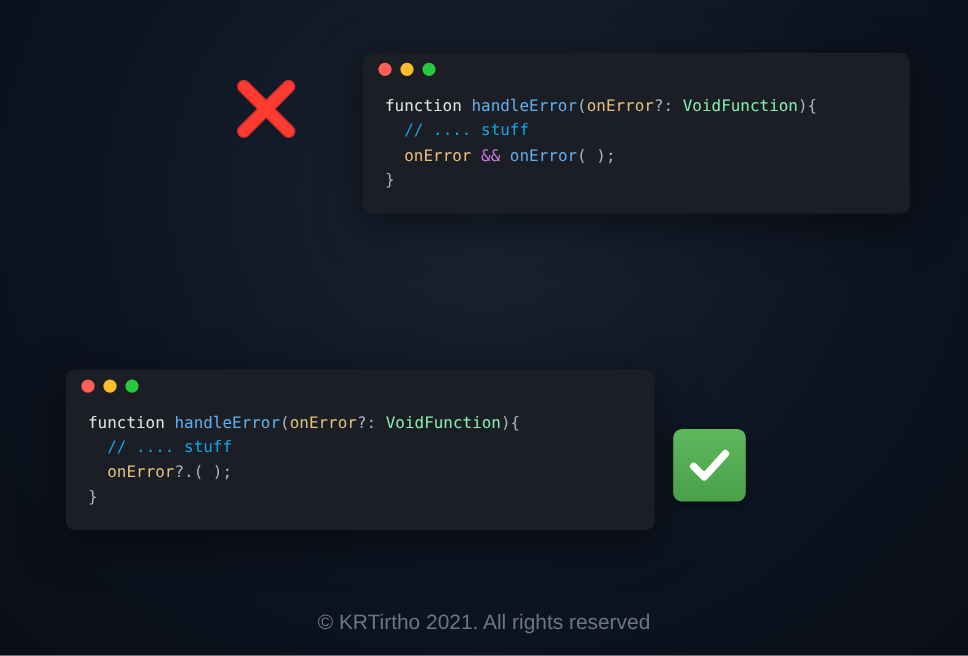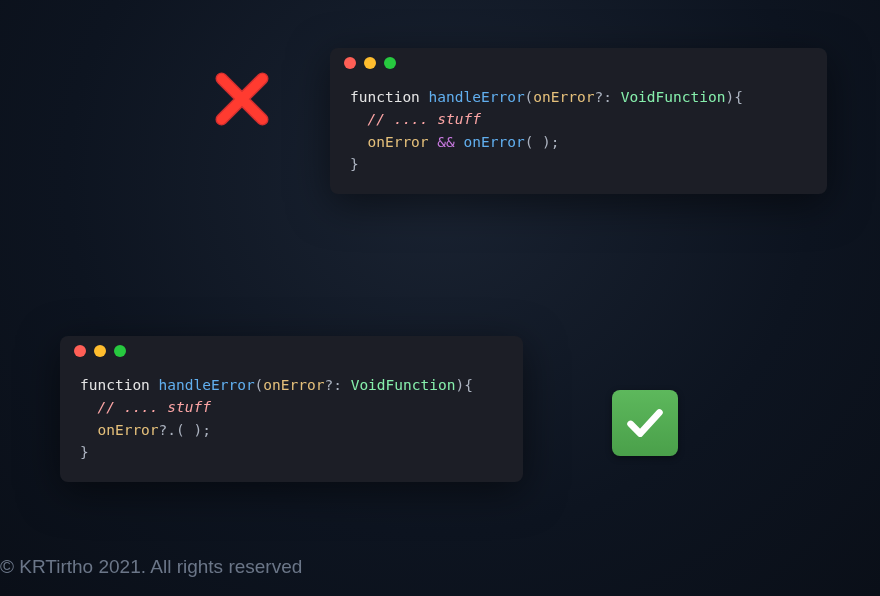--- a/index.html
+++ b/index.html
@@ -34,21 +34,21 @@
     }
     .check-icon svg { width: 48px; height: 48px; }
     .code-window {
       position: absolute;
       background: #1c1e26;
       border-radius: 8px;
       box-shadow: 0 10px 40px rgba(0,0,0,0.5);
       overflow: hidden;
     }
     .win1 { top: 48px; left: 330px; width: 497px; }
-    .win2 { top: 336px; left: 60px; width: 463px; }
+    .win2 { top: 336px; left: 60px; width: 535px; }
     .titlebar {
       height: 30px;
       display: flex;
       align-items: center;
       padding-left: 14px;
       gap: 8px;
     }
     .dot { width: 12px; height: 12px; border-radius: 50%; }
     .dot-red { background: #ff5f56; }
     .dot-yellow { background: #ffbd2e; }
@@ -57,27 +57,28 @@
       padding: 8px 20px 18px 20px;
       font-size: 14.5px;
       line-height: 1.55;
       color: #c8ccd4;
       white-space: pre;
     }
     .kw { color: #e5e5e5; }
     .fn { color: #61afef; }
     .param { color: #e5c07b; }
     .type { color: #86efac; }
-    .comment { color: #fca5a5; font-style: italic; }
+    .comment { color: #0ea5e9; }
     .op { color: #c678dd; }
     .punct { color: #abb2bf; }
     .footer {
       position: absolute;
       bottom: 18px;
       width: 100%;
+      text-align: center;
       color: #6b7688;
       font-family: -apple-system, BlinkMacSystemFont, 'Segoe UI', sans-serif;
       font-size: 19px;
     }
   </style>
 </head>
 <body>
 
 <div class="cross-icon">
   <svg viewBox="0 0 100 100">

